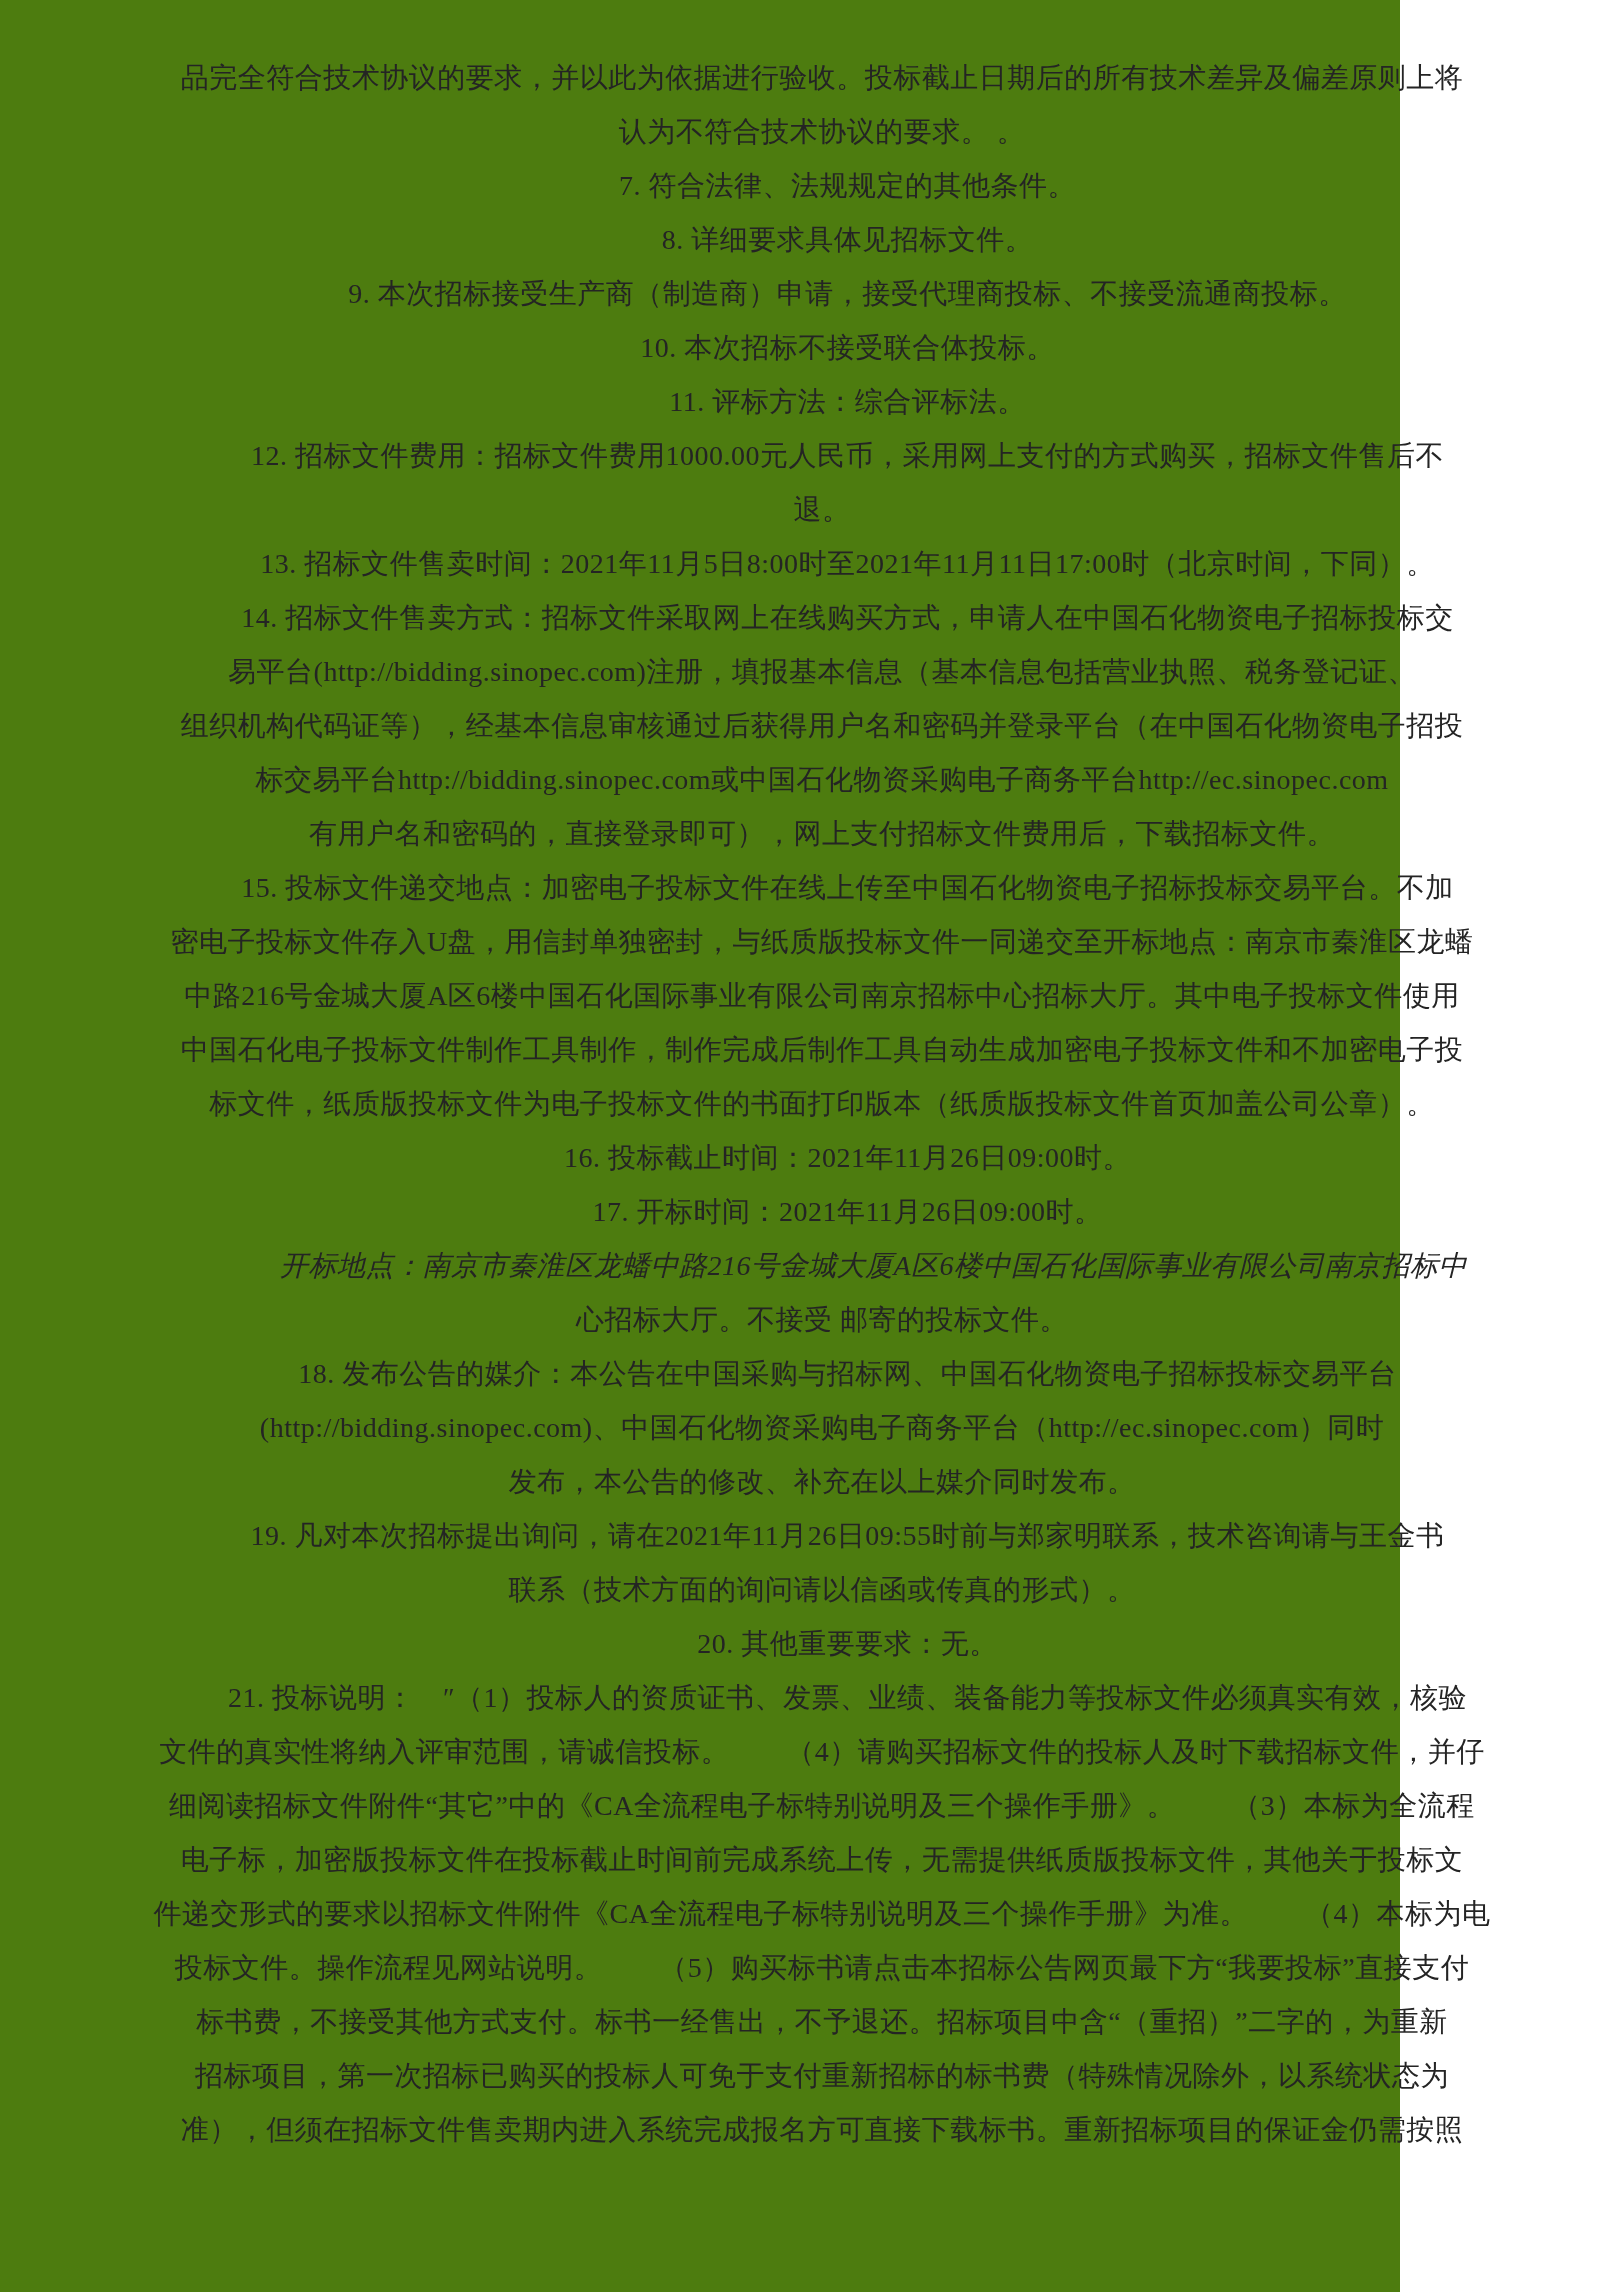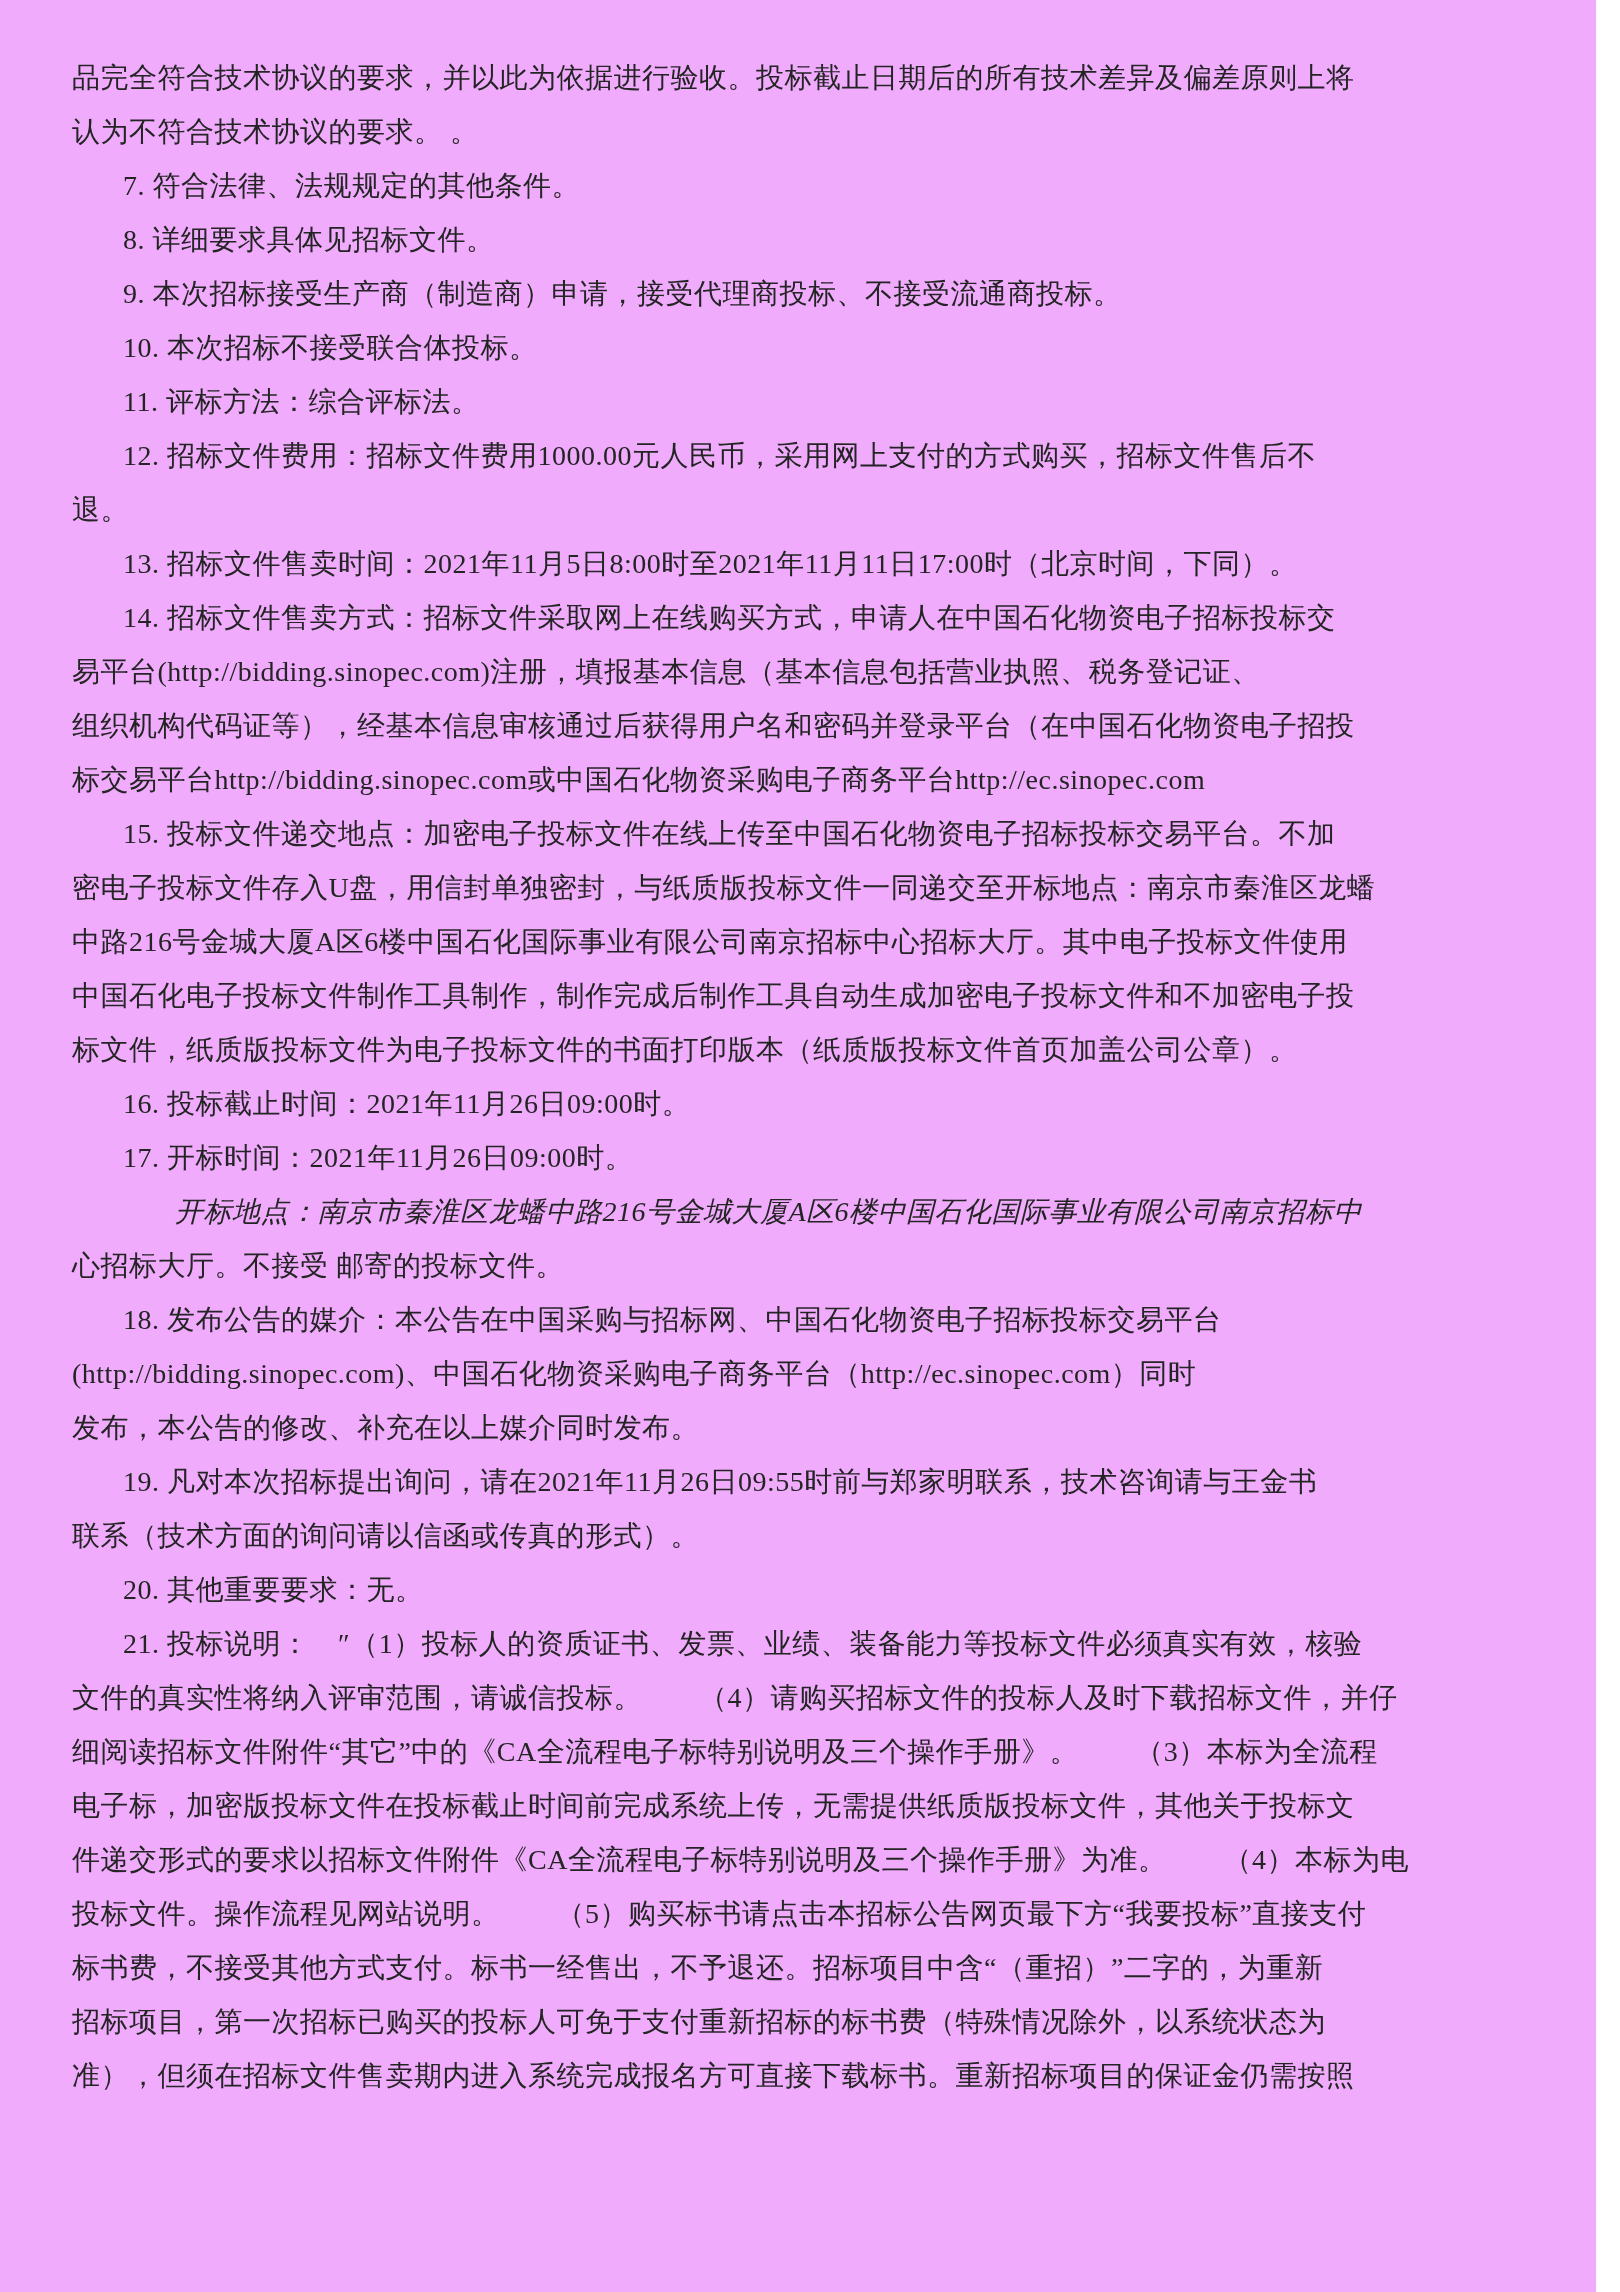--- a/index.html
+++ b/index.html
@@ -10,23 +10,24 @@
   }
   body {
     width: 1620px;
     height: 2293px;
     position: relative;
     overflow: hidden;
   }
   .page {
     position: absolute;
     left: 0; top: 0;
-    width: 1596px;
+    width: 1400px;
     height: 2293px;
-    background: #f0abfc;
+    background: #4d7c0f;
+    text-align: center;
   }
   .doc {
     position: absolute;
     left: 72px;
     top: 51px;
     width: 1500px;
     font-family: "Liberation Serif", "DejaVu Serif", serif;
     font-size: 28px;
     line-height: 54px;
     color: #242424;
@@ -53,20 +54,21 @@
       <div class="line ind1">9. 本次招标接受生产商（制造商）申请，接受代理商投标、不接受流通商投标。</div>
       <div class="line ind1">10. 本次招标不接受联合体投标。</div>
       <div class="line ind1">11. 评标方法：综合评标法。</div>
       <div class="line ind1">12. 招标文件费用：招标文件费用1000.00元人民币，采用网上支付的方式购买，招标文件售后不</div>
       <div class="line ind0">退。</div>
       <div class="line ind1">13. 招标文件售卖时间：2021年11月5日8:00时至2021年11月11日17:00时（北京时间，下同）。</div>
       <div class="line ind1">14. 招标文件售卖方式：招标文件采取网上在线购买方式，申请人在中国石化物资电子招标投标交</div>
       <div class="line ind0">易平台(http://bidding.sinopec.com)注册，填报基本信息（基本信息包括营业执照、税务登记证、</div>
       <div class="line ind0">组织机构代码证等），经基本信息审核通过后获得用户名和密码并登录平台（在中国石化物资电子招投</div>
       <div class="line ind0">标交易平台http://bidding.sinopec.com或中国石化物资采购电子商务平台http://ec.sinopec.com</div>
+      <div class="line ind0">有用户名和密码的，直接登录即可），网上支付招标文件费用后，下载招标文件。</div>
       <div class="line ind1">15. 投标文件递交地点：加密电子投标文件在线上传至中国石化物资电子招标投标交易平台。不加</div>
       <div class="line ind0">密电子投标文件存入U盘，用信封单独密封，与纸质版投标文件一同递交至开标地点：南京市秦淮区龙蟠</div>
       <div class="line ind0">中路216号金城大厦A区6楼中国石化国际事业有限公司南京招标中心招标大厅。其中电子投标文件使用</div>
       <div class="line ind0">中国石化电子投标文件制作工具制作，制作完成后制作工具自动生成加密电子投标文件和不加密电子投</div>
       <div class="line ind0">标文件，纸质版投标文件为电子投标文件的书面打印版本（纸质版投标文件首页加盖公司公章）。</div>
       <div class="line ind1">16. 投标截止时间：2021年11月26日09:00时。</div>
       <div class="line ind1">17. 开标时间：2021年11月26日09:00时。</div>
       <div class="line ind2">开标地点：南京市秦淮区龙蟠中路216号金城大厦A区6楼中国石化国际事业有限公司南京招标中</div>
       <div class="line ind0">心招标大厅。不接受 邮寄的投标文件。</div>
       <div class="line ind1">18. 发布公告的媒介：本公告在中国采购与招标网、中国石化物资电子招标投标交易平台</div>

